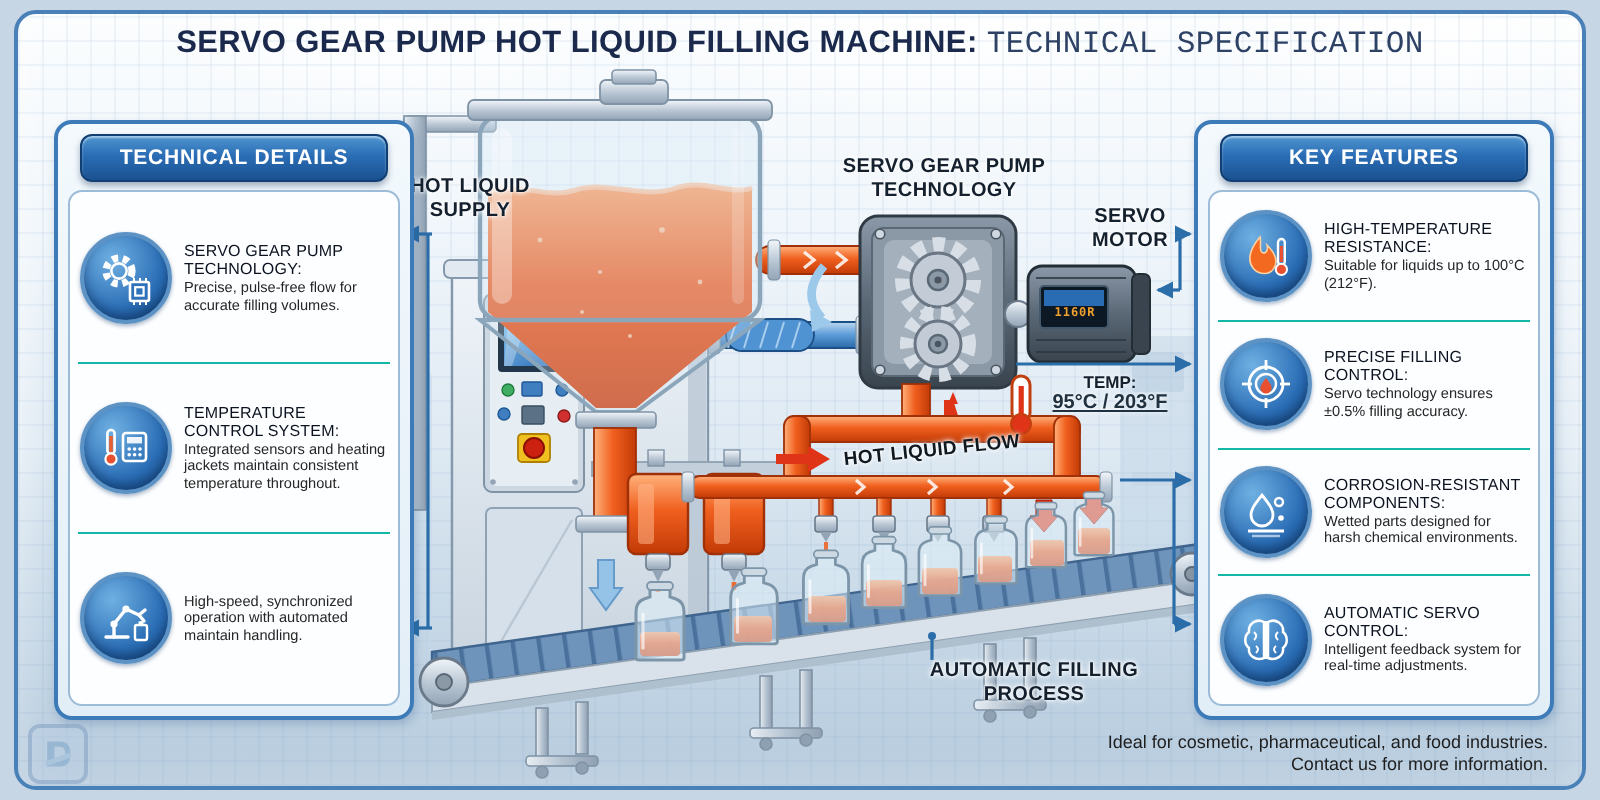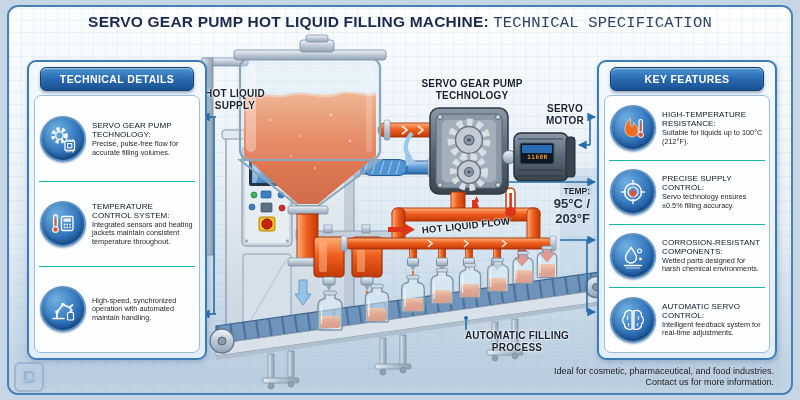--- a/index.html
+++ b/index.html
@@ -31,23 +31,23 @@
   .item-icon{width:42px;height:42px;flex:0 0 42px;border-radius:50%;
     background:radial-gradient(circle at 34% 28%,#6fb0e2,#2a6db5 62%,#15477f);
     border:2px solid #5d93c4;box-shadow:inset 0 -3px 5px rgba(0,20,50,.35), 0 1px 2px rgba(20,60,110,.4);
     display:flex;align-items:center;justify-content:center;}
   .item-title{font-size:8px;font-weight:normal;color:#0c1320;line-height:1.13;letter-spacing:.1px;}
   .item-desc{font-size:7.3px;color:#262626;line-height:1.16;margin-top:1px;}
 
   .dlabel{position:absolute;font-weight:bold;color:#14202e;text-align:center;font-size:10px;line-height:1.18;letter-spacing:.2px;
     text-shadow:0 0 3px rgba(255,255,255,.95),0 0 2px rgba(255,255,255,.9),0 0 1px #fff;}
   .flow-label{transform:rotate(-6deg);font-size:9.5px;color:#101820;}
-  .temp-wrap{position:absolute;left:520px;top:186px;width:70px;text-align:right;}
+  .temp-wrap{position:absolute;left:520px;top:186px;width:70px;text-align:center;}
   .temp-title{font-size:8.5px;font-weight:bold;color:#14202e;text-shadow:0 0 2px #fff;}
-  .temp-value{font-size:13px;font-weight:600;color:#20313f;text-shadow:0 0 2px #fff;}
+  .temp-value{font-size:10px;font-weight:600;color:#20313f;text-shadow:0 0 2px #fff;text-decoration:underline;}
   .motor-display{position:absolute;left:521px;top:153px;width:33px;text-align:center;font-family:"DejaVu Sans Mono",monospace;
     font-size:6px;font-weight:bold;color:#f0a030;letter-spacing:.5px;}
 
   .footer{position:absolute;right:26px;bottom:11px;text-align:right;font-size:9px;color:#1e1e1e;line-height:1.3;}
 
   .watermark{position:absolute;left:14px;bottom:8px;width:26px;height:26px;border-radius:6px;
     border:2px solid rgba(120,152,186,.55);background:rgba(185,207,228,.35);opacity:.85;
     display:flex;align-items:center;justify-content:center;}
 
   svg{display:block;}
@@ -512,21 +512,21 @@
           <g stroke="#fff" stroke-width="1.4">
               <line x1="0" y1="-12" x2="0" y2="-7"></line>
               <line x1="0" y1="7" x2="0" y2="12"></line>
               <line x1="-12" y1="0" x2="-7" y2="0"></line>
               <line x1="7" y1="0" x2="12" y2="0"></line>
             </g>
           <path d="M0,-3 C1.8,-0.7 2.8,0.7 2.8,2 A2.8,2.8 0 1 1 -2.8,2 C-2.8,0.7 -1.8,-0.7 0,-3 Z" fill="#e85030"></path>
         </svg>
       </div>
       <div class="item-text">
-        <div class="item-title">PRECISE SUPPLY CONTROL:</div>
+        <div class="item-title">PRECISE FILLING CONTROL:</div>
         <div class="item-desc">Servo technology ensures ±0.5% filling accuracy.</div>
       </div>
     </div>
 
     <div class="panel-item">
       <div class="item-icon">
         <svg viewBox="-15 -15 30 30" width="30" height="30">
           <path d="M-2,-8.5 C1.5,-4 3.5,-1.5 3.5,1.5 A5.5,5.5 0 1 1 -7.5,1.5 C-7.5,-1.5 -5.5,-4 -2,-8.5 Z" fill="none" stroke="#fff" stroke-width="1.4"></path>
           <circle cx="6.5" cy="-5" r="2" fill="none" stroke="#fff" stroke-width="1.2"></circle>
           <circle cx="7.5" cy="3" r="1.4" fill="#fff"></circle>

